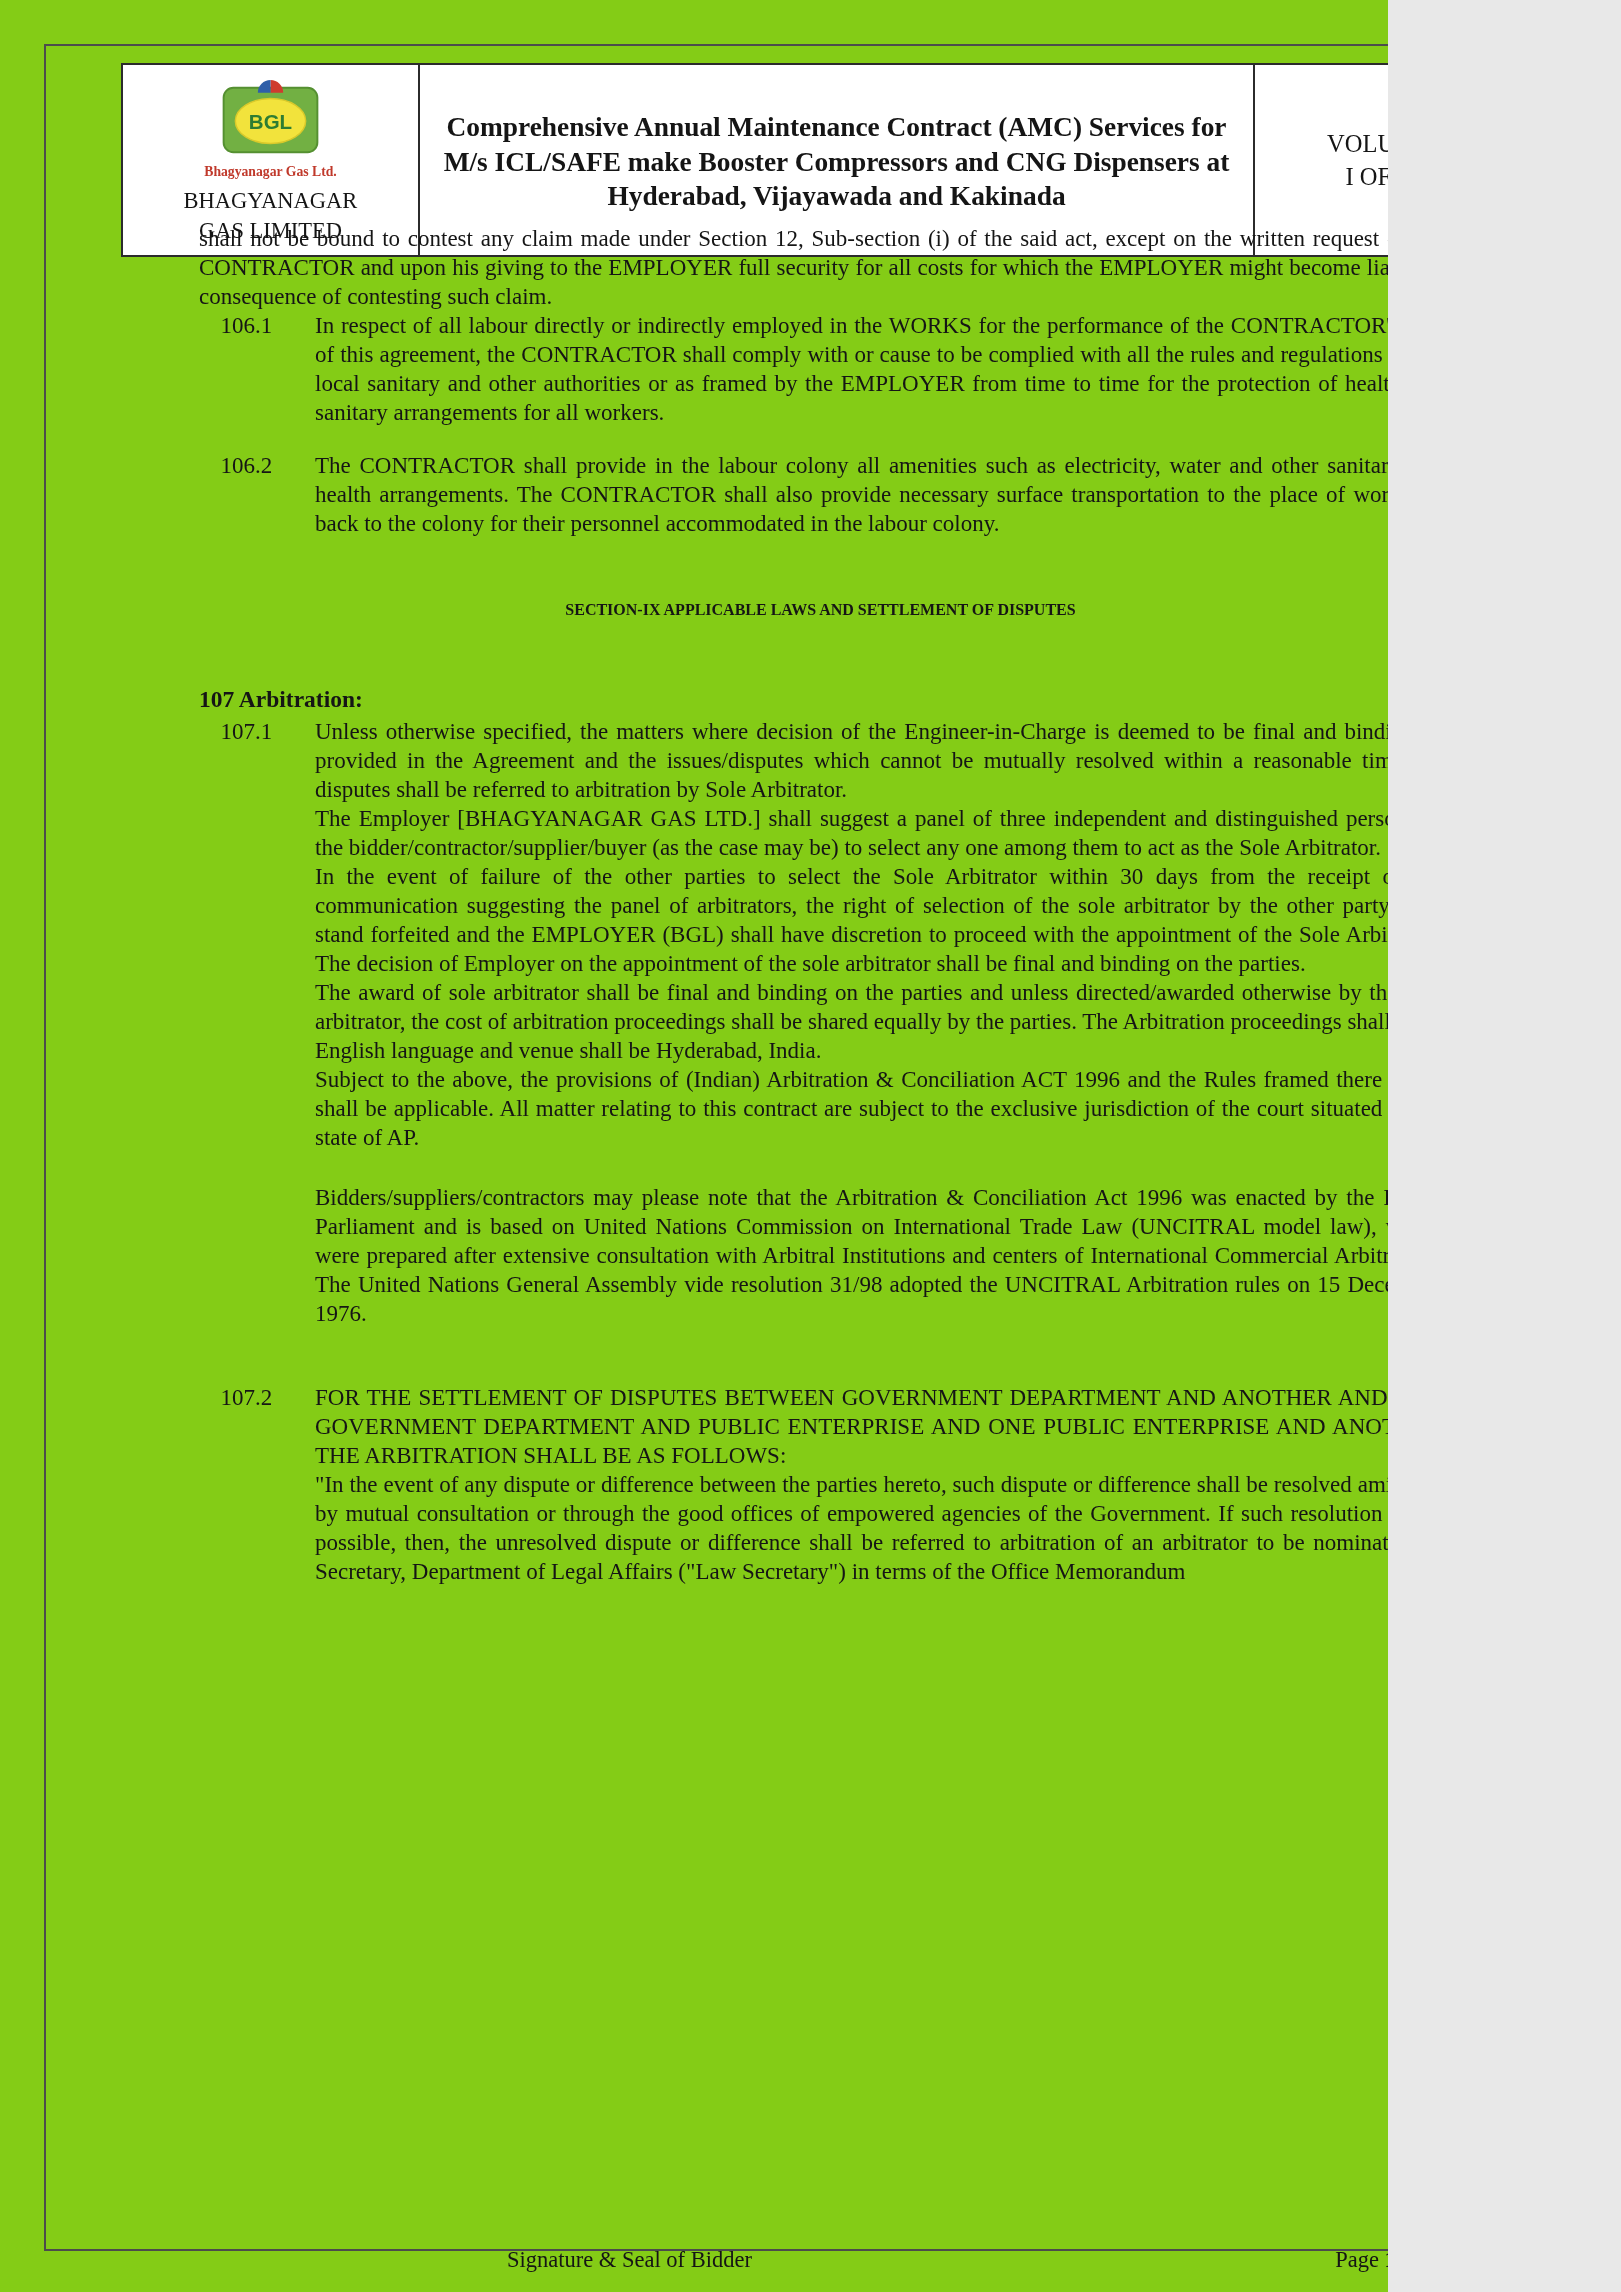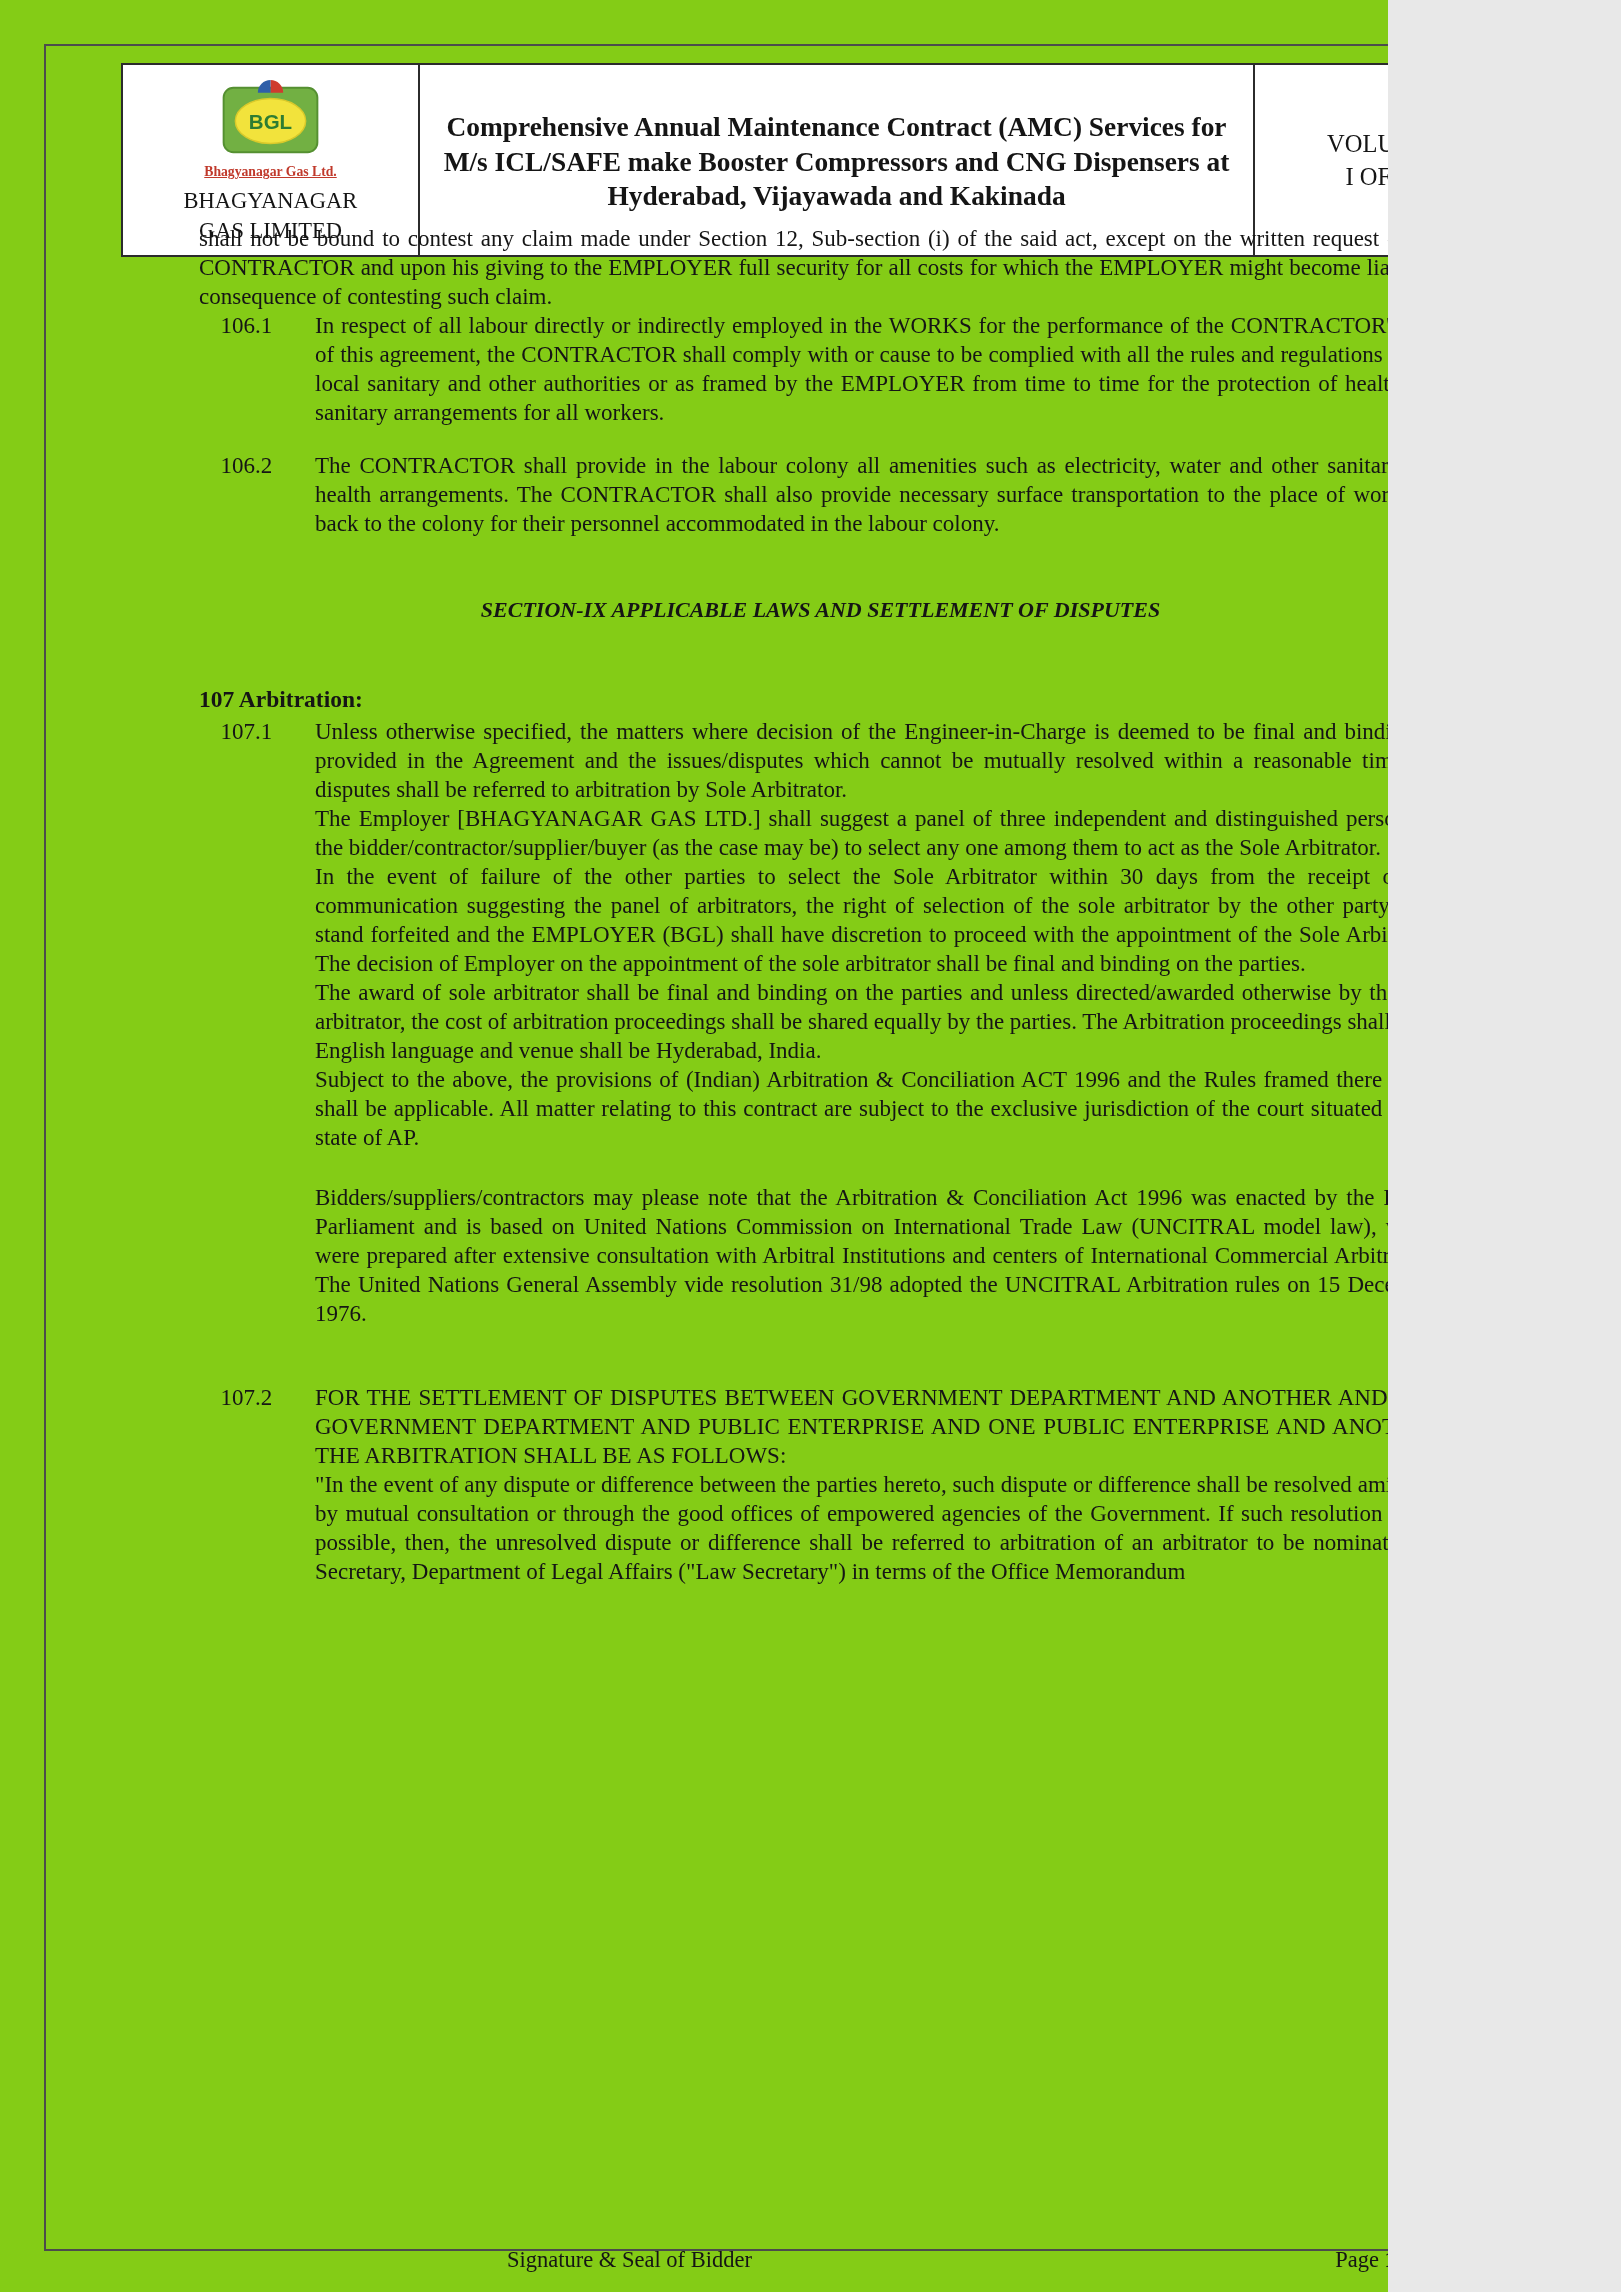--- a/index.html
+++ b/index.html
@@ -32,21 +32,20 @@
   .h-cell:last-child { border-right: none; }
   .logo-cell {
     width: 297px;
     display: flex; flex-direction: column;
     align-items: center; justify-content: center;
     padding: 7.8px 5.9px 9.8px;
   }
   .logo-caption {
     font-size: 13.7px; color: #c0392b; font-weight: bold;
     margin-top: -2px;
-    text-decoration: underline;
   }
   .org-name {
     font-size: 22.5px; text-align: center;
     white-space: pre-line; line-height: 1.3;
     margin-top: 5.9px;
   }
   .title-cell { width: 835px; display: flex; flex-direction: column; }
   .title-main {
     flex: 1;
     display: flex; align-items: center; justify-content: center;
@@ -79,23 +78,22 @@
   .justify { text-align: justify; }
   .indent { margin-left: 116px; }
   .h-num {
     font-weight: bold; font-size: 23.5px;
     margin: 25.5px 0 23.5px 0;
   }
   .clause { display: flex; margin-bottom: 23.5px; }
   .cnum { width: 116px; padding-left: 21.6px; flex: none; }
   .ctext { flex: 1; min-width: 0; }
   .section-heading {
-    text-align: center; font-weight: bold; font-size: 22px;
+    text-align: center; font-weight: bold; font-size: 16px;
     margin: 57px 0 0 0;
-    font-style: italic;
   }
   .h-107 { margin: 61px 0 3.9px 0; }
   .clause-107-1 { margin-bottom: 0; }
   .note-para { margin-top: 31px !important; }
   .clause-107-2 { margin-top: 55px; }
   .u-heading {
     text-underline-offset: 3.9px;
   }
 
   

